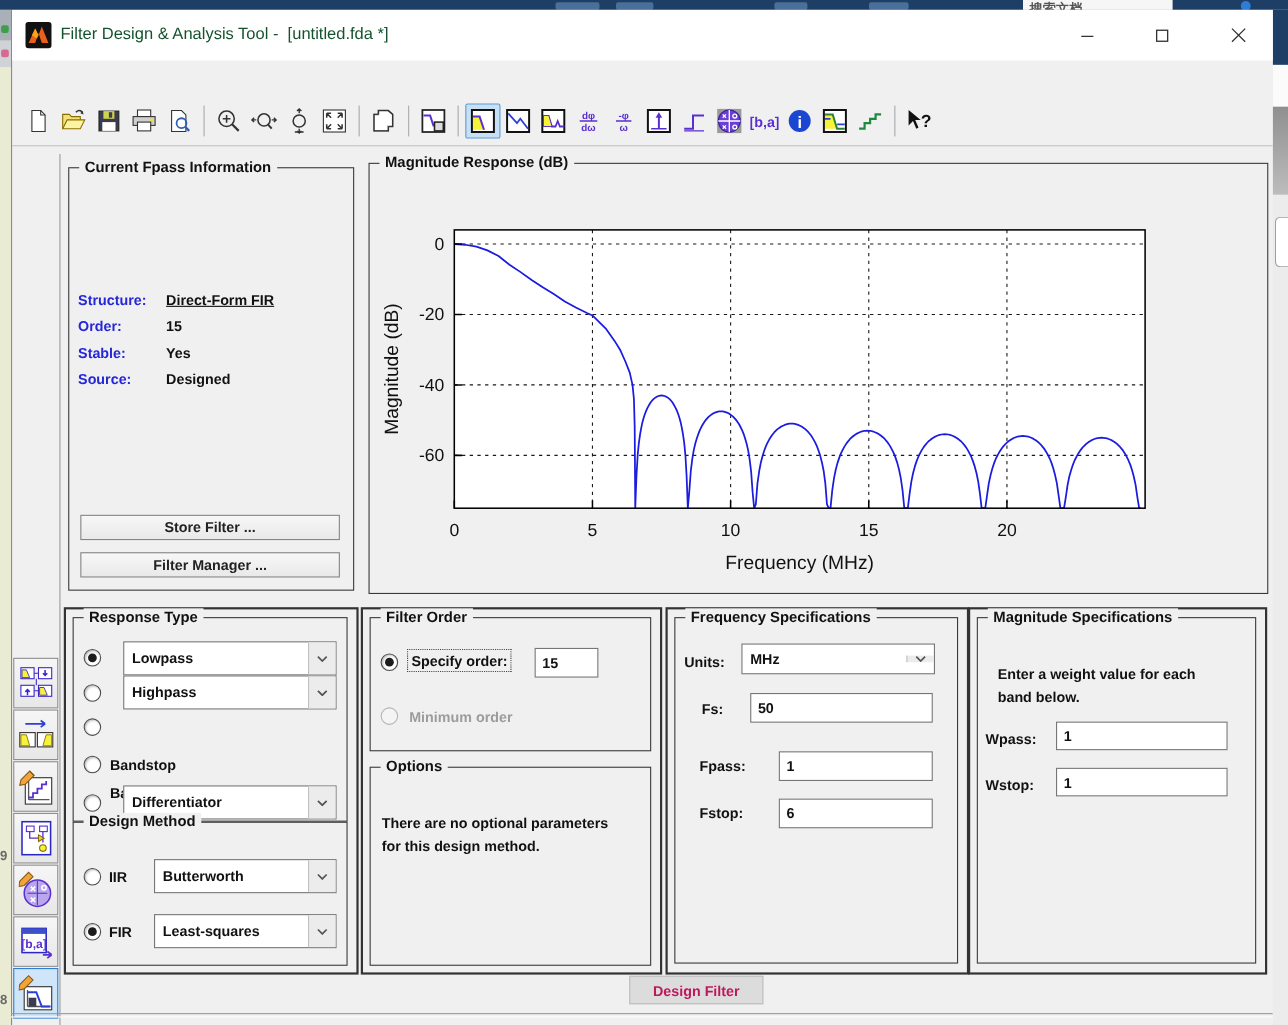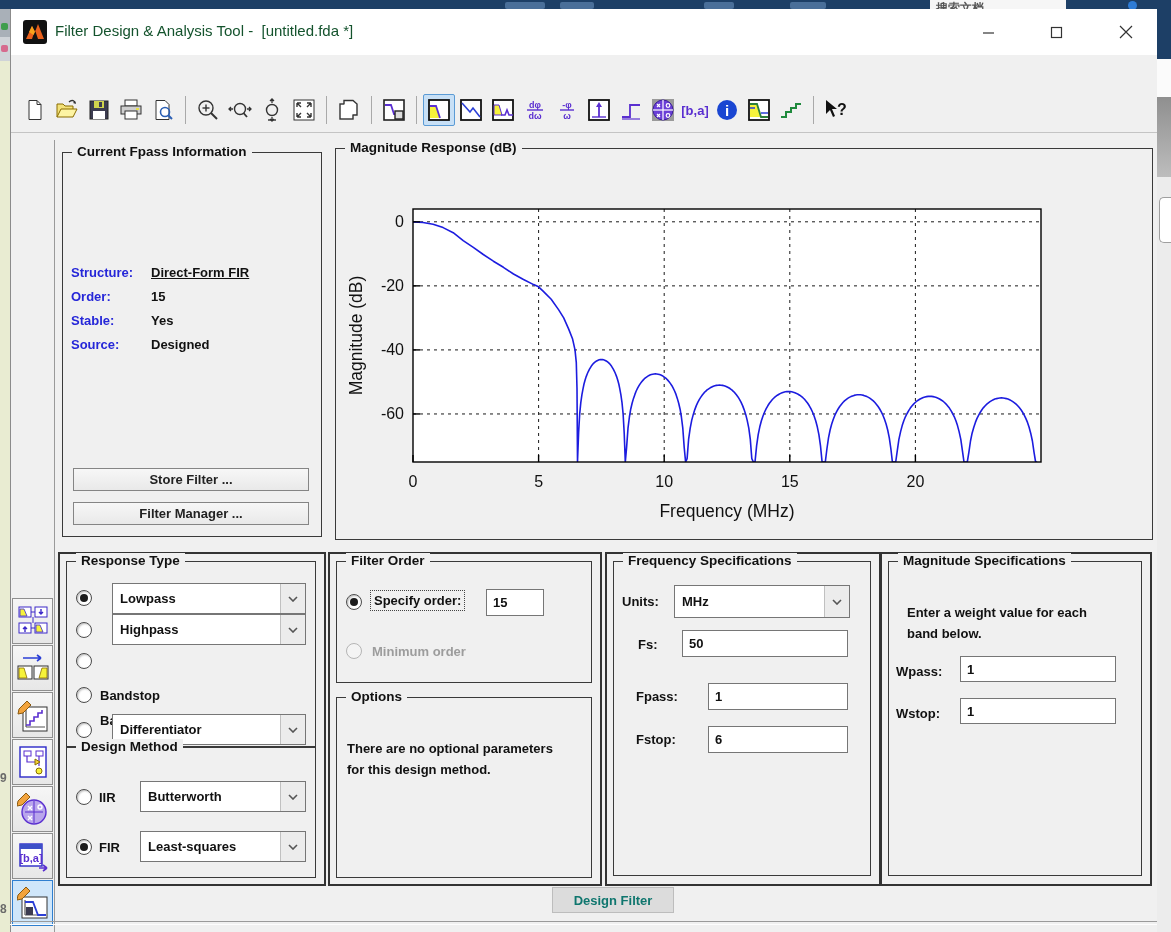--- a/index.html
+++ b/index.html
@@ -37,21 +37,21 @@
   .tsep{width:1px;height:28px;background:#a9a9a9;margin:0 6px;flex:0 0 auto;}
   
   .gbox{position:absolute;border:1px solid #3a3a3a;}
   .gbox2{position:absolute;border:2px solid #333;}
   .gtitle{position:absolute;top:-9px;left:9px;background:#f0f0f0;padding:0 5px;font-weight:700;font-size:13.5px;color:#111;white-space:nowrap;}
   .lbl{position:absolute;font:700 13px "Liberation Sans",sans-serif;color:#111;white-space:nowrap;}
   .blbl{color:#2526d8;}
   .glbl{color:#9c9c9c;}
   .btn{position:absolute;background:linear-gradient(#f7f7f7,#e9e9e9);border:1px solid #858585;
        font:700 13px "Liberation Sans",sans-serif;color:#222;display:flex;align-items:center;justify-content:center;box-sizing:border-box;}
-  .btn.disabled{background:#dcdcdc;border-color:#bdbdbd;color:#0f766e;}
+  .btn.disabled{background:#dcdcdc;border-color:#bdbdbd;color:#be185d;margin-left:20px;}
   .radio{position:absolute;width:16px;height:16px;border-radius:50%;border:1px solid #4c4c4c;background:#fff;box-shadow:inset 1px 1px 2px #bbb;box-sizing:border-box;}
   .radio.on::after{content:'';display:block;width:8px;height:8px;border-radius:50%;background:#1c1c1c;margin:3px;}
   .radio.disabled{border-color:#b5b5b5;box-shadow:none;background:#f4f4f4;}
   .combo{position:absolute;background:#fff;border:1px solid #767676;display:flex;align-items:stretch;box-sizing:border-box;}
   .combo .txt{flex:1;font:700 13px "Liberation Sans",sans-serif;color:#111;display:flex;align-items:center;padding-left:7px;white-space:nowrap;overflow:hidden;}
   .combo .chev{width:24px;background:#ececec;border-left:1px solid #c0c0c0;display:flex;align-items:center;justify-content:center;}
   .tinput{position:absolute;background:#fff;border:1px solid #767676;font:700 13px "Liberation Sans",sans-serif;color:#111;padding:0 6px;box-sizing:border-box;outline:none;}
   .dotted{border:1px dotted #444;padding:2px 3px;}
   
   .side-divider{left:54px;top:140px;width:1px;height:792px;background:#9a9a9a;}
@@ -494,21 +494,21 @@
   <div class="gbox" style="left:336px;top:697px;width:254px;height:179px;">
     <span class="gtitle">Options</span>
     <div class="lbl" style="left:10px;top:40px;width:212px;white-space:normal;line-height:21px;">There are no optional parameters for this design method.</div>
   </div>
 
   <div class="gbox2" style="left:605px;top:552px;width:272px;height:330px;"></div>
   <div class="gbox" style="left:613px;top:561px;width:256px;height:313px;">
     <span class="gtitle">Frequency Specifications</span>
   </div>
   <span class="lbl" style="left:622px;top:594px;">Units:</span>
-  <div class="combo" style="left:674px;top:585px;width:176px;height:33px;">
+  <div class="combo" style="left:674px;top:585px;width:176px;height:28px;align-items:center;">
     <span class="txt">MHz</span>
     <span class="chev">
         <svg width="10" height="6" viewBox="0 0 10 6">
           <path d="M1 1l4 4 4-4" fill="none" stroke="#555" stroke-width="1.6"></path>
         </svg>
       </span>
   </div>
   <span class="lbl" style="left:638px;top:637px;">Fs:</span>
   <input class="tinput" style="left: 682px; top: 630px; width: 166px; height: 27px;" value="50">
   <span class="lbl" style="left:636px;top:689px;">Fpass:</span>

